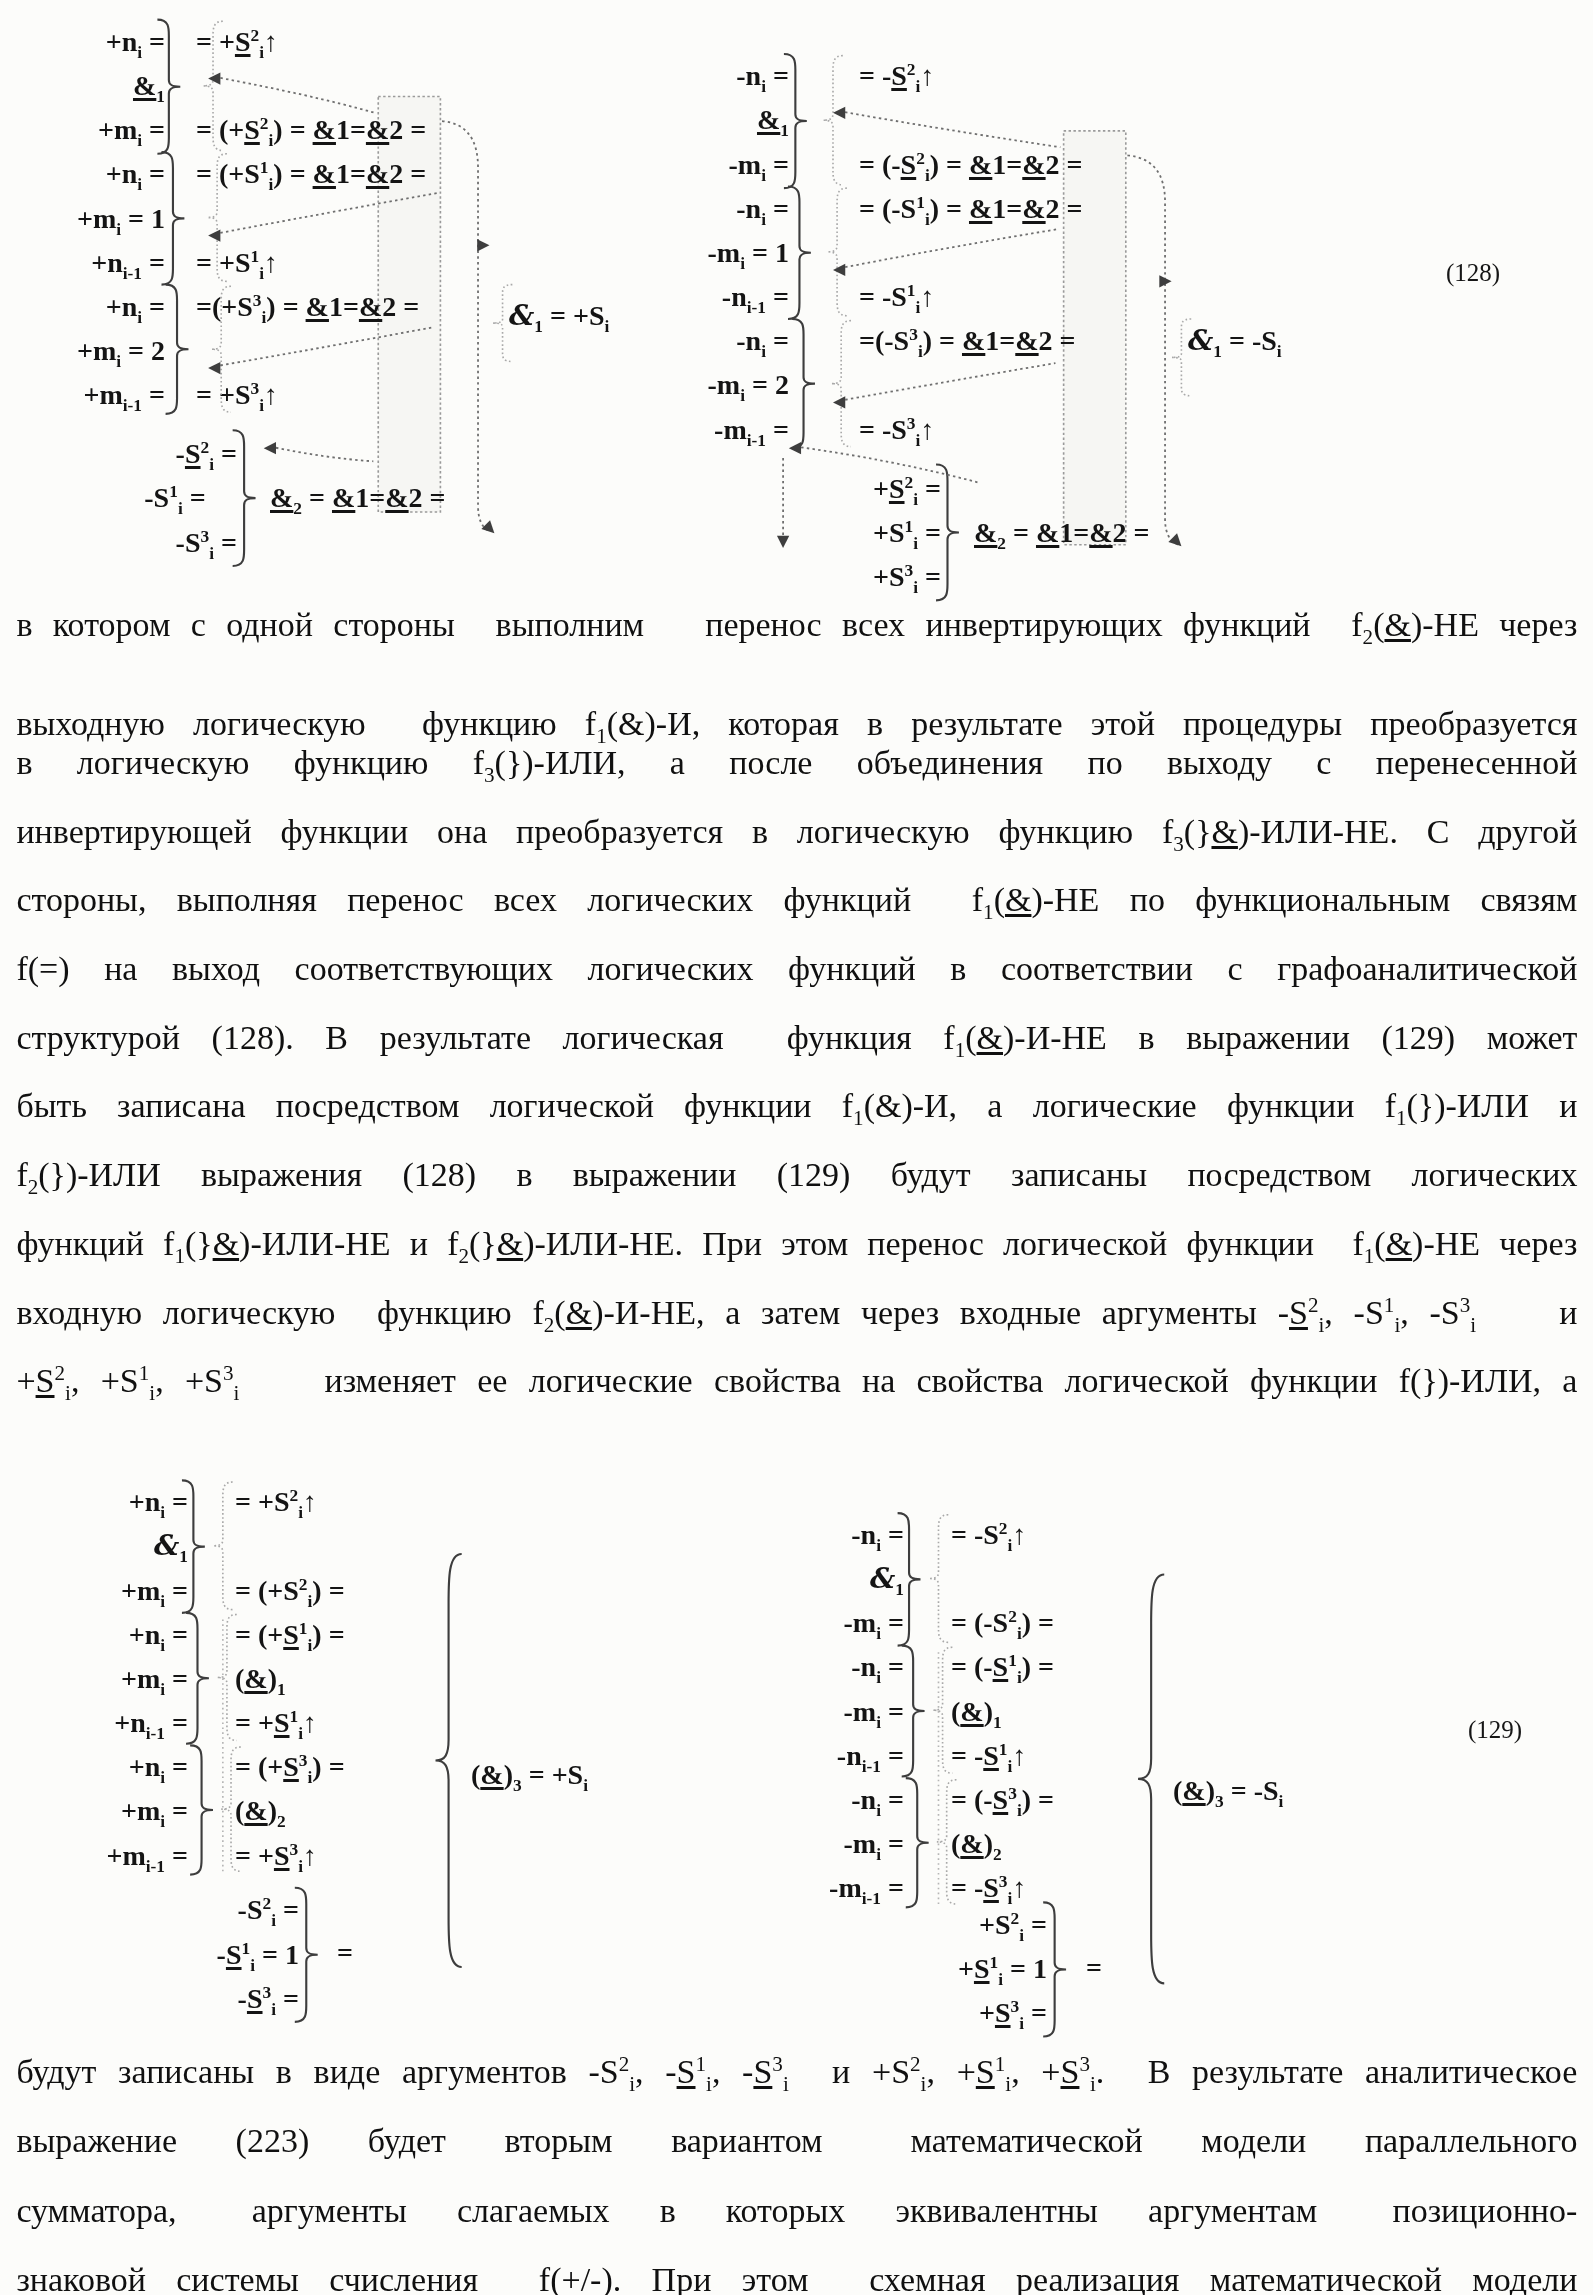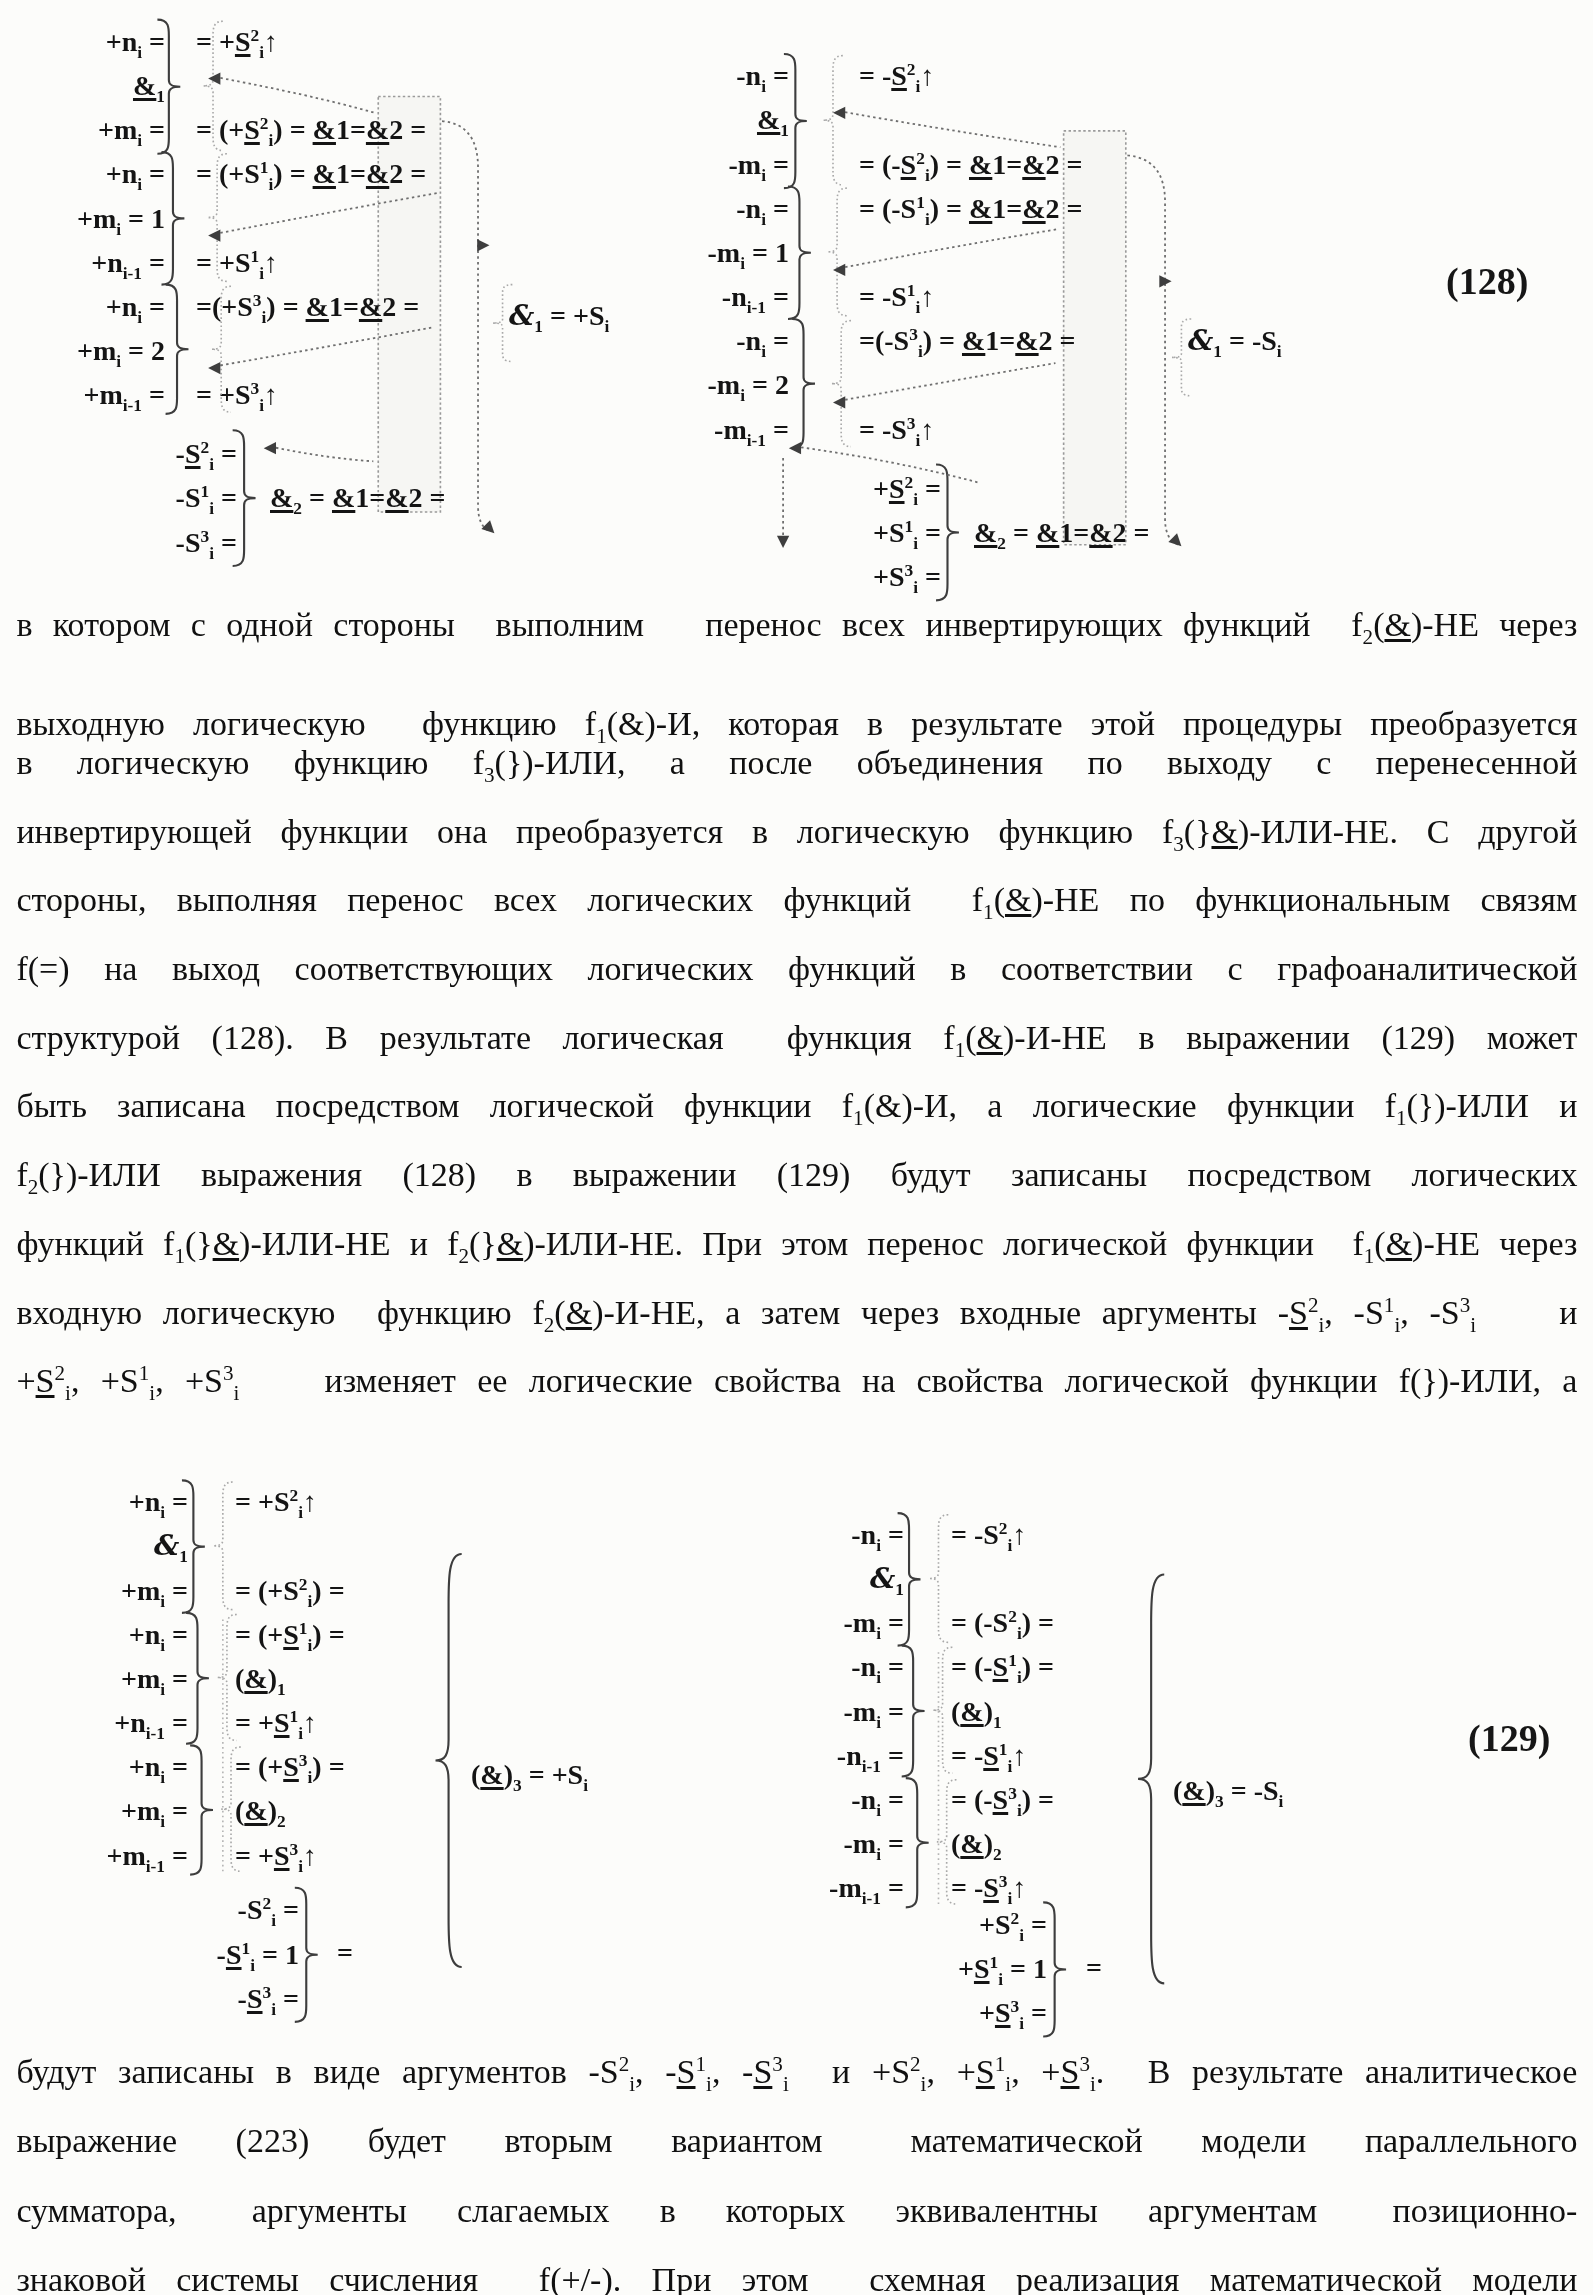--- a/index.html
+++ b/index.html
@@ -11,21 +11,21 @@
   #dsvg{z-index:2;pointer-events:none;}
   .fx{position:absolute;font-family:"Liberation Serif",serif;font-weight:700;font-size:28px;
       line-height:38px;white-space:pre;}
   .fx.ra{text-align:right;}
   .fx sub,.fx sup{font-size:62%;line-height:0;}
   .ul{text-decoration:underline;text-decoration-thickness:2.5px;text-underline-offset:3.3px;}
   .it{font-style:italic;font-family:"DejaVu Serif",serif;}
   .pline{position:absolute;font-size:34px;line-height:39px;width:1561px;left:16.4px;
          text-align:justify;text-align-last:justify;white-space:pre-wrap;color:#101010;}
   .pline sub,.pline sup{font-size:62%;line-height:0;}
-  .eq-label{position:absolute;font-size:38px;font-weight:700;color:#161616;}
+  .eq-label{position:absolute;font-size:25px;font-weight:400;color:#161616;}
   .brS{stroke:#3d3d3d;stroke-width:2.6;fill:none;}
   .brL{stroke:#a9a9a9;stroke-width:2;fill:none;stroke-dasharray:2 3;}
   .dot{stroke:#6f6f6f;stroke-width:2.2;fill:none;stroke-dasharray:3 4;}
   .dotL{stroke:#b5b5b5;stroke-width:2;fill:none;stroke-dasharray:2 4;}
   .dRect{fill:#f6f6f3;stroke:#9a9a9a;stroke-width:2;stroke-dasharray:3 3;}
   .ah{fill:#3e3e3e;stroke:none;}
 </style>
 </head>
 <body>
 
@@ -46,21 +46,21 @@
       <div class="fx" style="left: 196px; top: 155px;">= (+S<sup>1</sup><sub>i</sub>) = <span class="ul">&amp;</span>1=<span class="ul">&amp;</span>2 =</div>
       <div class="fx ra" style="left: 23px; top: 200px; width: 142px;">+m<sub>i</sub> = 1</div>
       <div class="fx ra" style="left: 23px; top: 244px; width: 142px;">+n<sub>i-1</sub> =</div>
       <div class="fx" style="left: 196px; top: 244px;">= +S<sup>1</sup><sub>i</sub>↑</div>
       <div class="fx ra" style="left: 23px; top: 288px; width: 142px;">+n<sub>i</sub> =</div>
       <div class="fx" style="left: 196px; top: 288px;">=(+S<sup>3</sup><sub>i</sub>) = <span class="ul">&amp;</span>1=<span class="ul">&amp;</span>2 =</div>
       <div class="fx ra" style="left: 23px; top: 332px; width: 142px;">+m<sub>i</sub> = 2</div>
       <div class="fx ra" style="left: 23px; top: 376px; width: 142px;">+m<sub>i-1</sub> =</div>
       <div class="fx" style="left: 196px; top: 376px;">= +S<sup>3</sup><sub>i</sub>↑</div>
       <div class="fx ra" style="left: 113px; top: 435px; width: 124px;">-<span class="ul">S</span><sup>2</sup><sub>i</sub> =</div>
-      <div class="fx ra" style="left: 113px; top: 479px; width: 124px;">-S<sup>1</sup><sub>i</sub> =</div>
+      <div class="fx ra" style="left: 113px; top: 479px; width: 124px; text-align: center;">-S<sup>1</sup><sub>i</sub> =</div>
       <div class="fx" style="left: 270px; top: 479px;"><span class="ul">&amp;</span><sub>2</sub> = <span class="ul">&amp;</span>1=<span class="ul">&amp;</span>2 =</div>
       <div class="fx ra" style="left: 113px; top: 524px; width: 124px;">-S<sup>3</sup><sub>i</sub> =</div>
       <div class="fx" style="left: 509px; top: 288px; margin-top: 9px;"><span class="it">&amp;</span><sub>1</sub> = +S<sub>i</sub></div>
       <div class="fx ra" style="left: 669px; top: 57px; width: 120px;">-n<sub>i</sub> =</div>
       <div class="fx" style="left: 859px; top: 57px;">= -<span class="ul">S</span><sup>2</sup><sub>i</sub>↑</div>
       <div class="fx ra" style="left: 669px; top: 101px; width: 120px;"><span class="ul">&amp;</span><sub>1</sub></div>
       <div class="fx ra" style="left: 669px; top: 146px; width: 120px;">-m<sub>i</sub> =</div>
       <div class="fx" style="left: 859px; top: 146px;">= (-<span class="ul">S</span><sup>2</sup><sub>i</sub>) = <span class="ul">&amp;</span>1=<span class="ul">&amp;</span>2 =</div>
       <div class="fx ra" style="left: 669px; top: 190px; width: 120px;">-n<sub>i</sub> =</div>
       <div class="fx" style="left: 859px; top: 190px;">= (-S<sup>1</sup><sub>i</sub>) = <span class="ul">&amp;</span>1=<span class="ul">&amp;</span>2 =</div>

